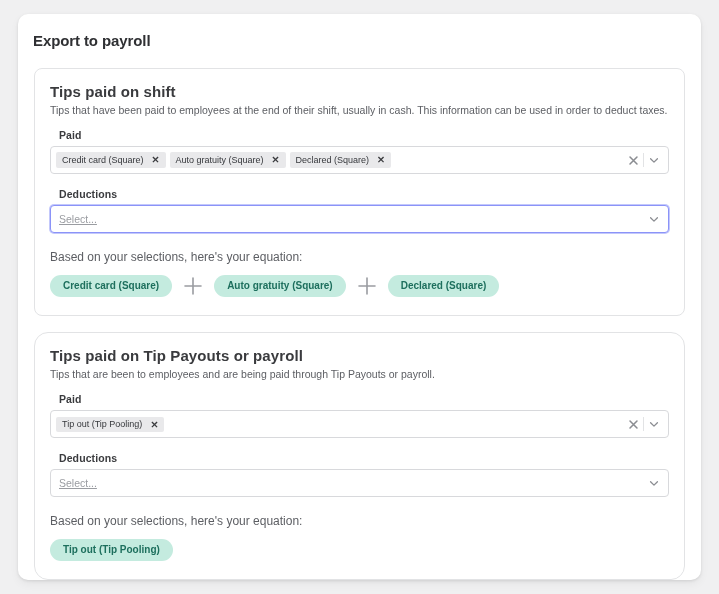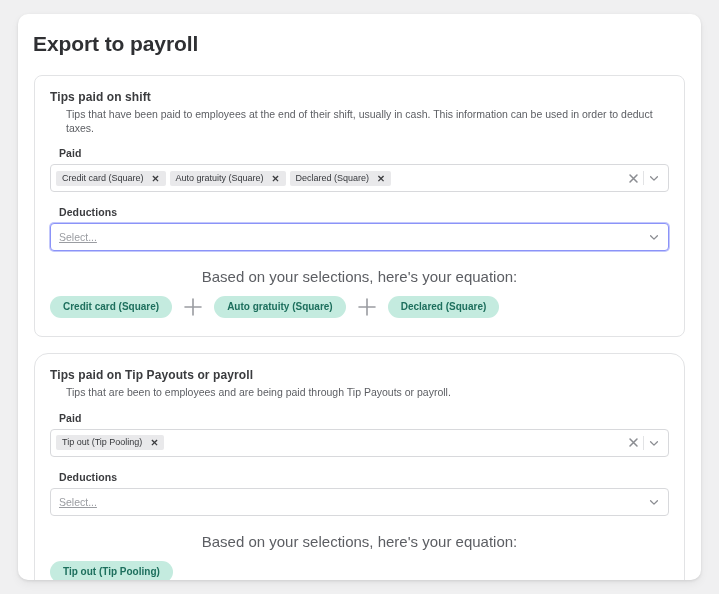--- a/index.html
+++ b/index.html
@@ -24,48 +24,48 @@
     background: #ffffff;
     border-radius: 10px;
     box-shadow: 0 1px 3px rgba(0,0,0,0.10), 0 4px 10px rgba(0,0,0,0.05);
     box-sizing: border-box;
     overflow: hidden;
   }
 
   .page-title {
     margin: 0;
     padding: 18px 0 0 15px;
-    font-size: 21px;
+    font-size: 15px;
     font-weight: bold;
     color: #2f3033;
     letter-spacing: -0.1px;
   }
 
   .section-card {
     margin: 0 16px;
     border: 1px solid #e2e3e5;
     border-radius: 8px;
     background: #ffffff;
     box-sizing: border-box;
     padding: 14px 15px 18px 15px;
   }
   #section-1 { margin-top: 19px; }
   #section-2 { margin-top: 16px; border-radius: 14px; }
 
   .section-heading {
-    font-size: 12px;
+    font-size: 15px;
     font-weight: bold;
     color: #3a3b3e;
     margin: 0 0 3px 0;
     letter-spacing: 0.1px;
   }
   .section-desc {
     font-size: 10.5px;
     color: #5c5e63;
-    margin: 0 0 12px 16px;
+    margin: 0 0 12px 0;
     line-height: 1.35;
   }
 
   .field-label {
     font-size: 10.5px;
     font-weight: bold;
     color: #3a3b3e;
     margin: 0 0 5px 9px;
     letter-spacing: 0.1px;
   }
@@ -140,24 +140,23 @@
   }
   .ind-sep {
     width: 1px;
     height: 14px;
     background: #e2e3e5;
   }
   .ind-btn svg { display: block; }
 
   
   .equation-note {
-    font-size: 15px;
+    font-size: 12px;
     color: #5c5e63;
     margin: 17px 0 0 0;
-    text-align: center;
   }
   .equation-row {
     display: flex;
     align-items: center;
     gap: 0;
     margin-top: 11px;
     flex-wrap: wrap;
   }
   .eq-pill {
     display: inline-flex;

